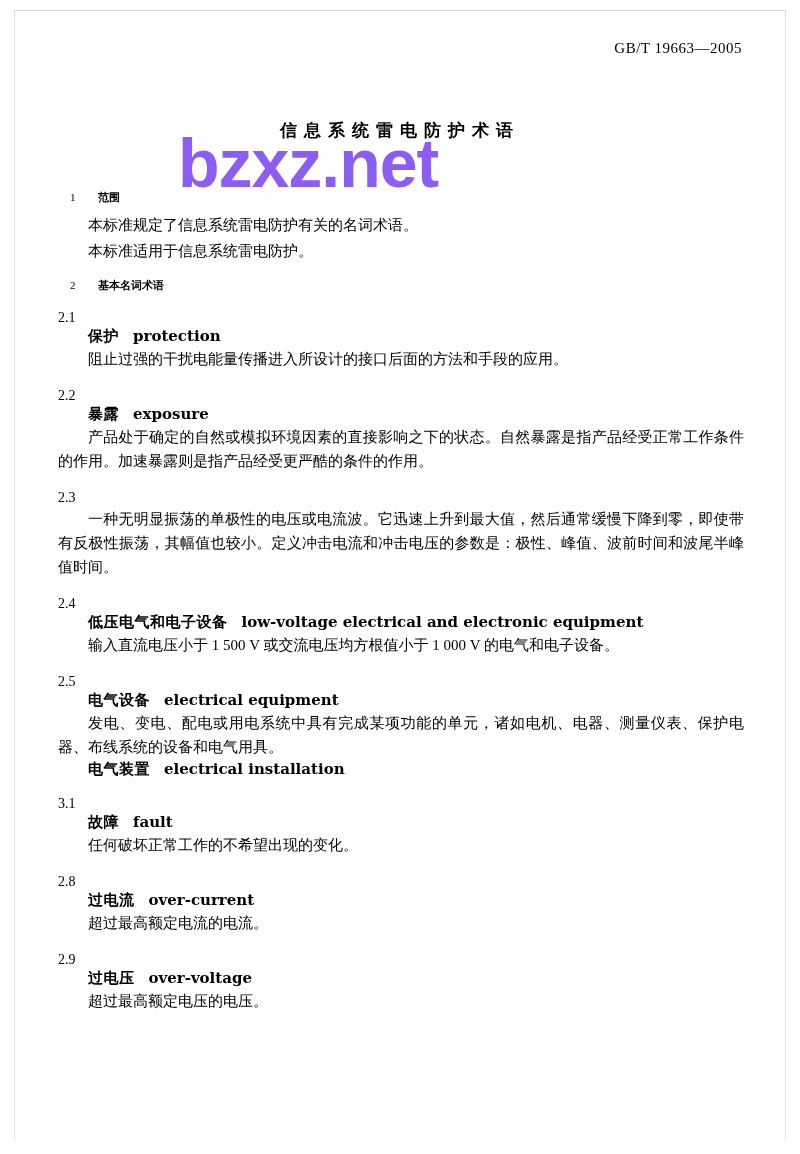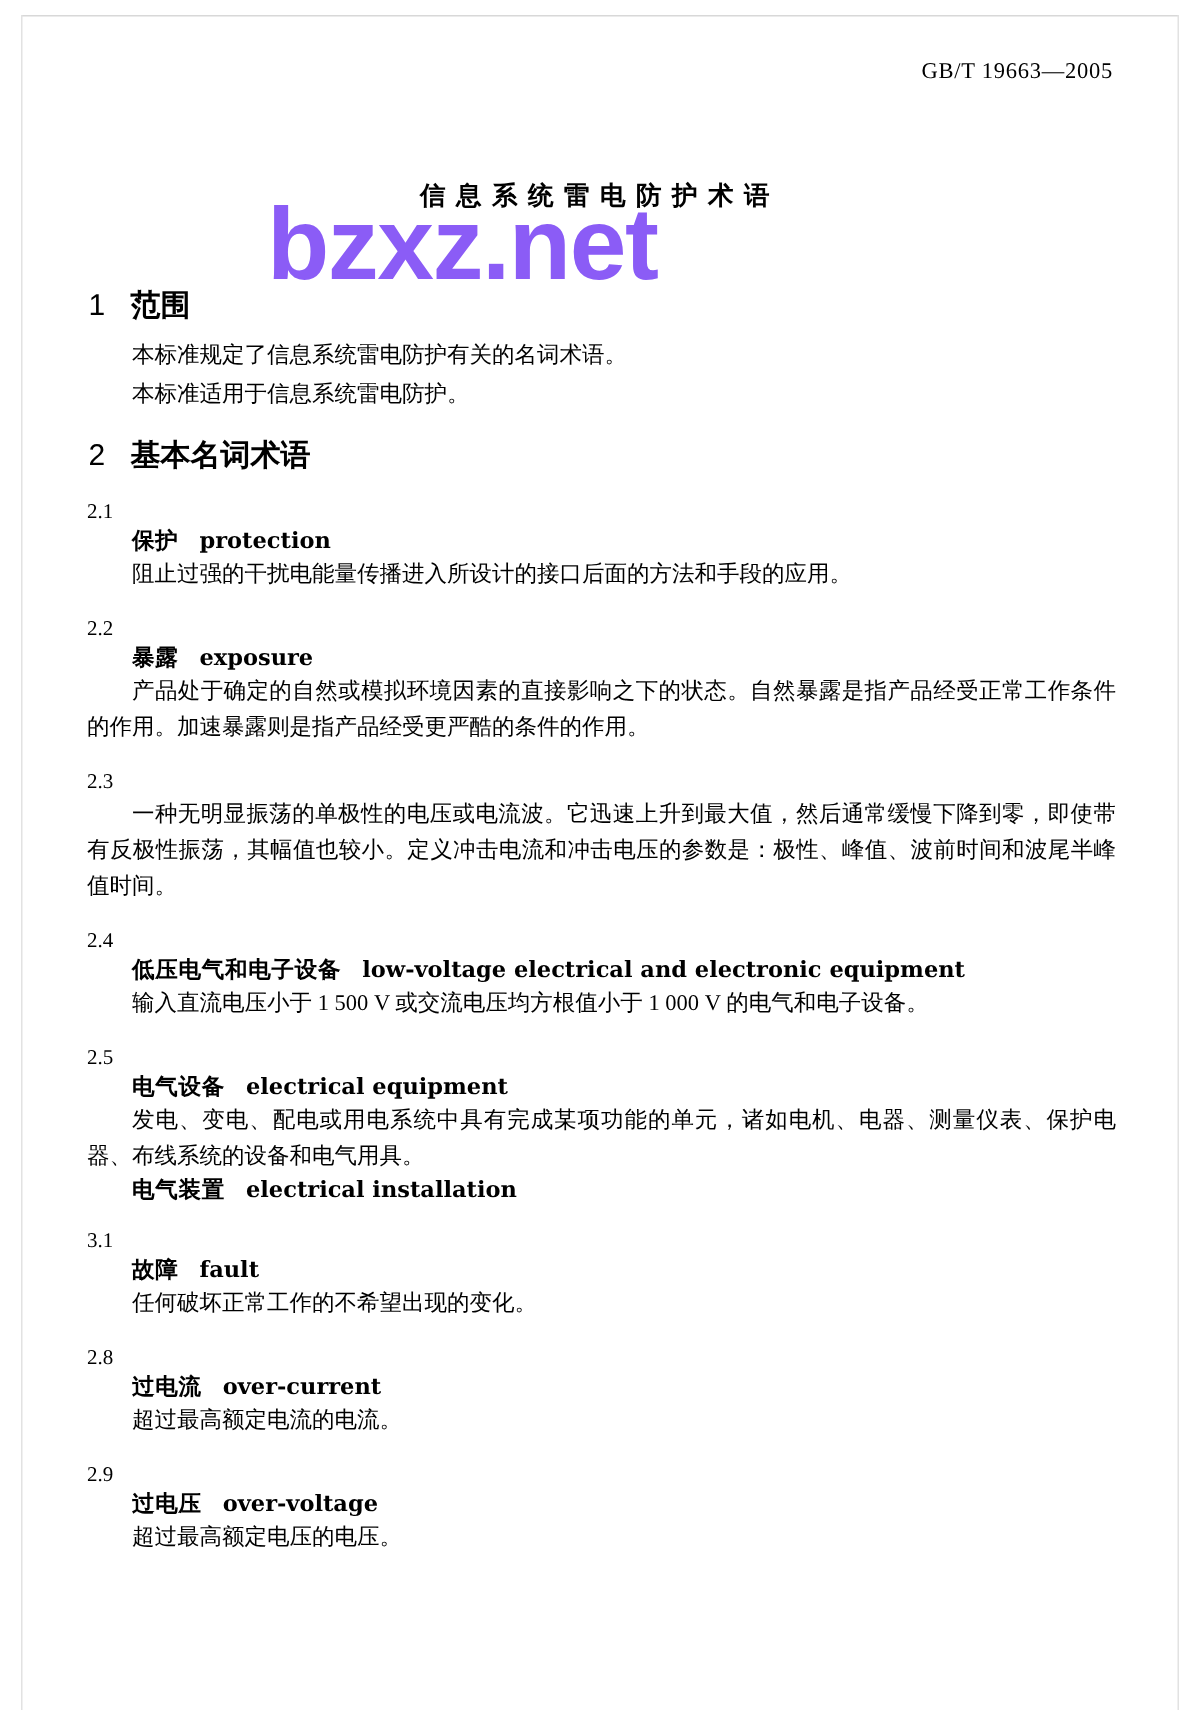--- a/index.html
+++ b/index.html
@@ -79,24 +79,24 @@
     pointer-events: none;
     z-index: 5;
   }
   .content {
     position: absolute;
     top: 190px;
     left: 58px;
     width: 686px;
   }
   .sec-head {
-    font-size: 20px;
-    font-weight: bold;
-    margin: 14px 0 8px 1px;
-    font-family: Liberation Sans, sans-serif;
+    font-size: 11px;
+    font-weight: bold;
+    margin: 14px 0 8px 12px;
+    font-family: Liberation Serif, serif;
   }
   .sec-head .num {
     display: inline-block;
     width: 28px;
     font-weight: normal;
   }
   .sec-head .txt { font-weight: bold; }
   .para {
     font-size: 15px;
     line-height: 1.62;

